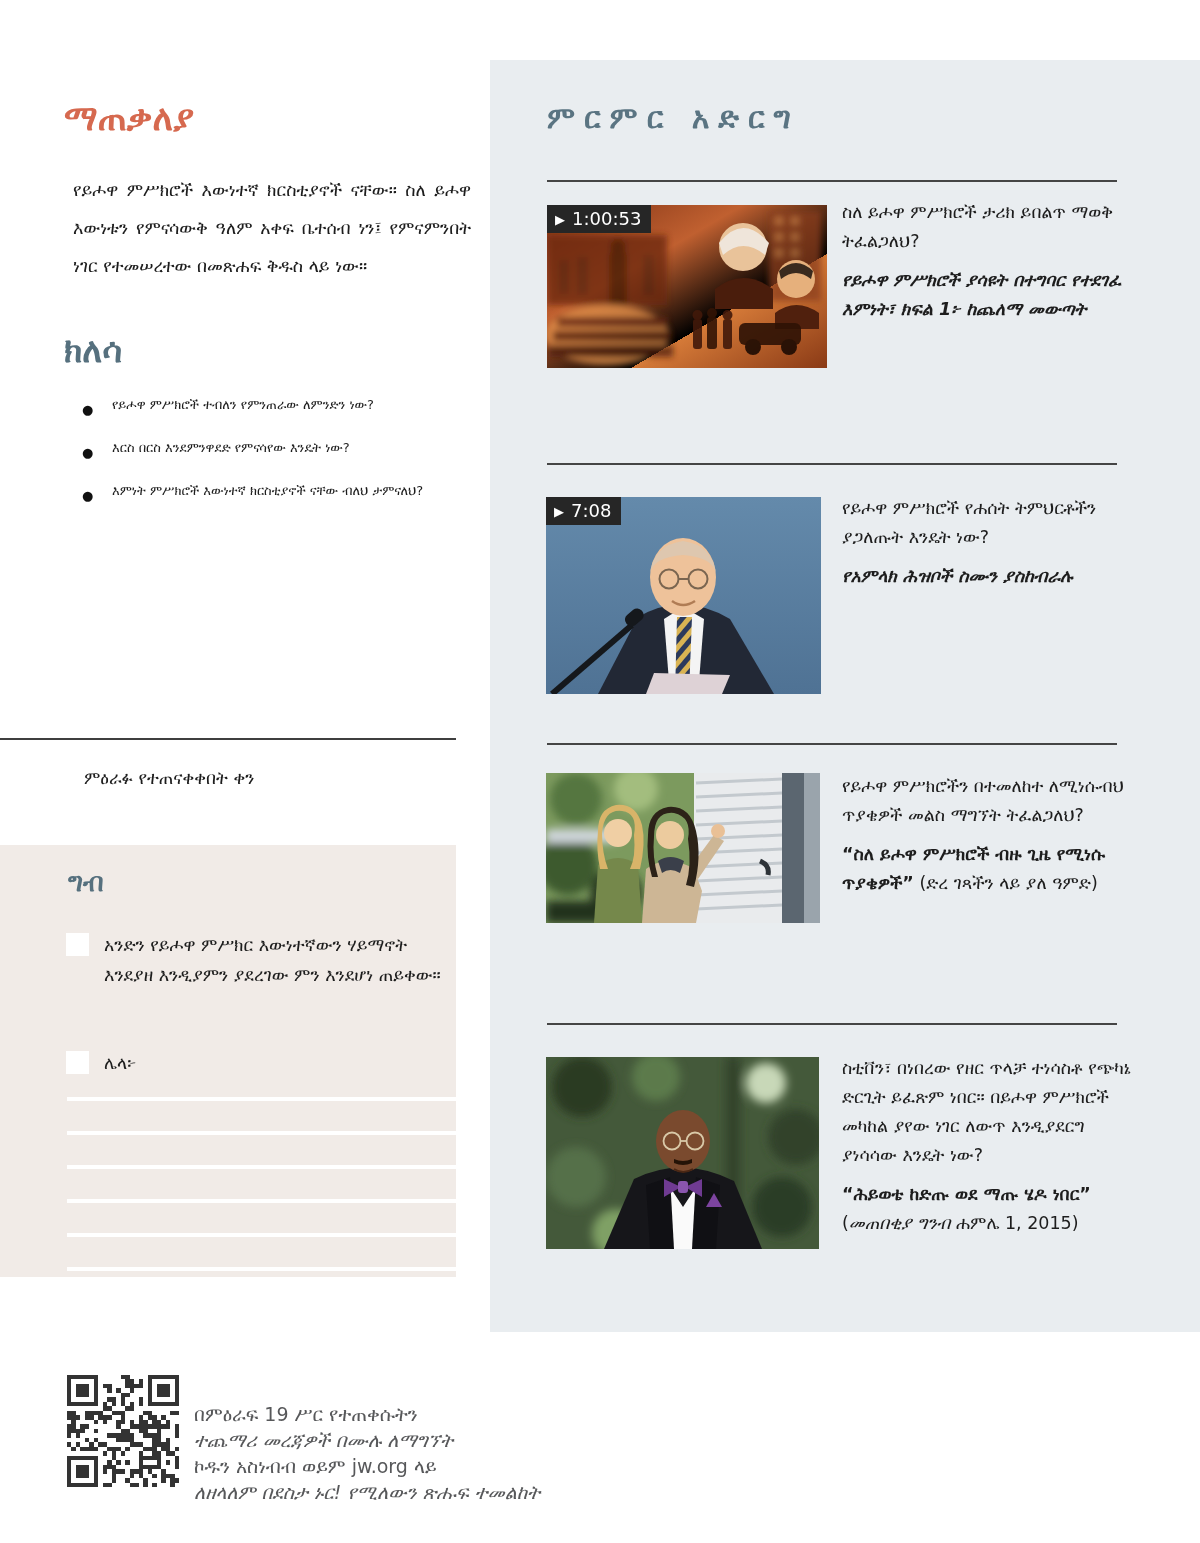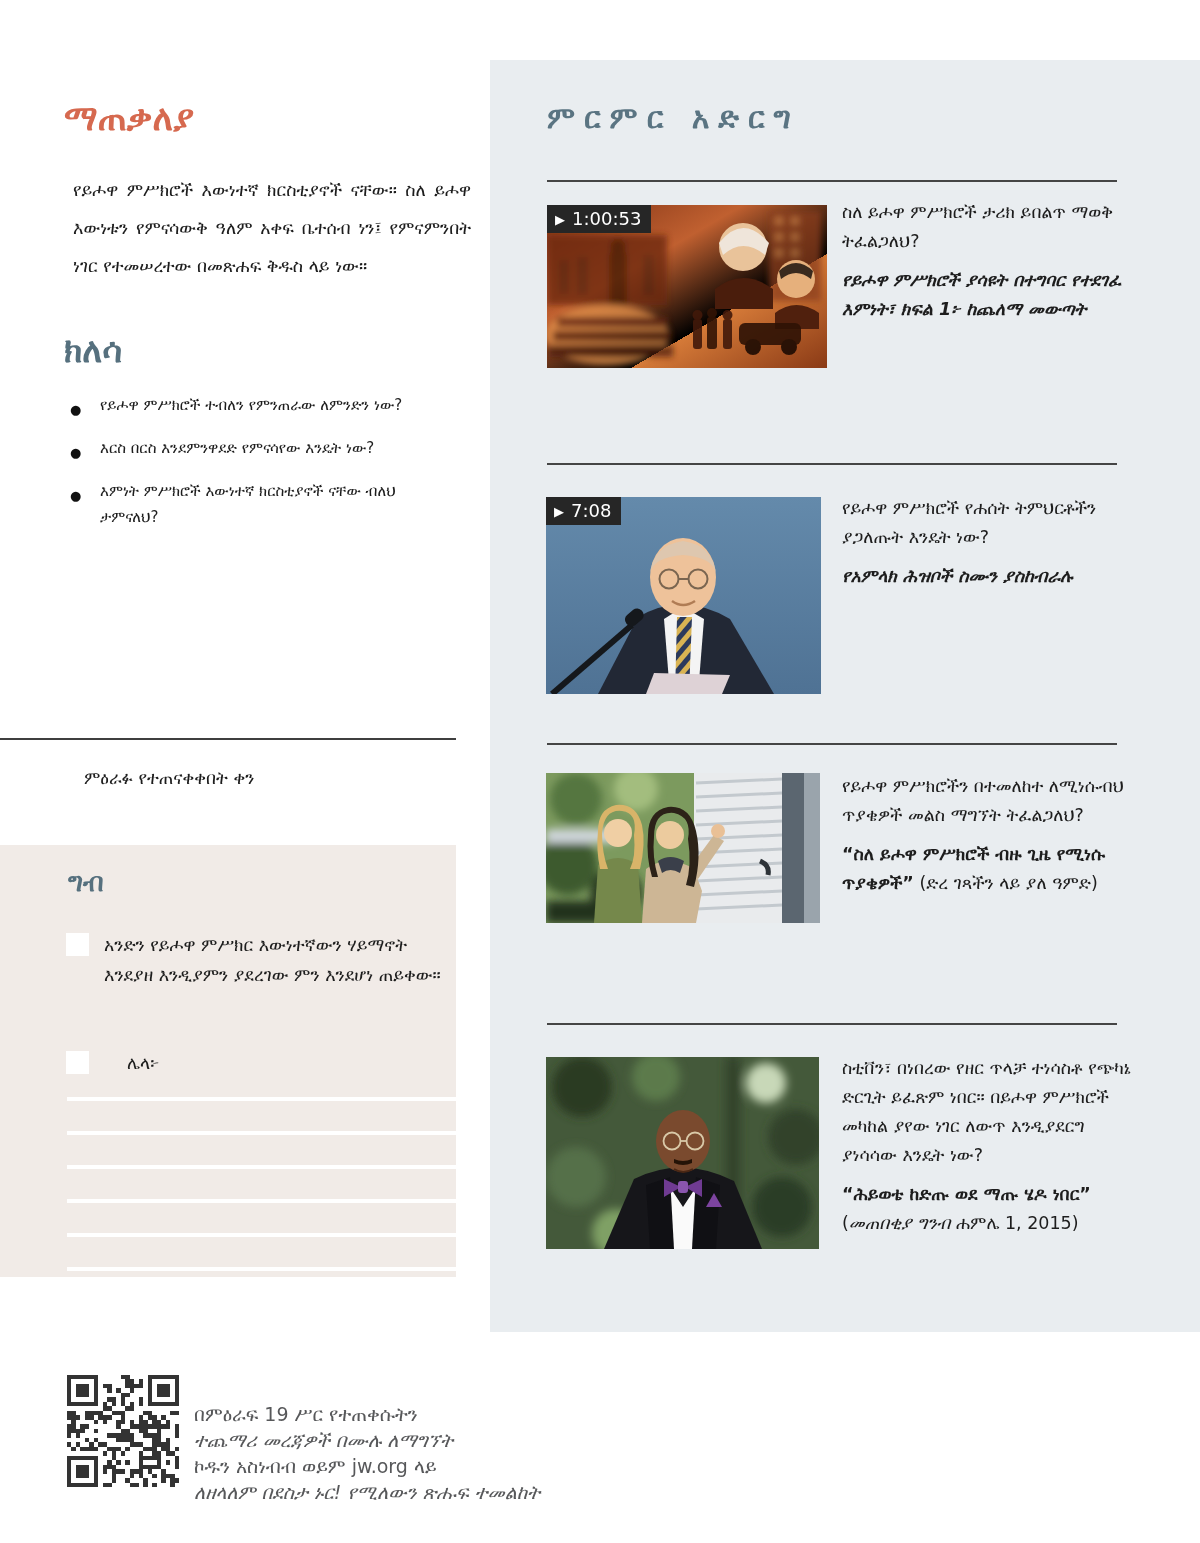--- a/index.html
+++ b/index.html
@@ -13,32 +13,32 @@
   }
   html,body{margin:0;padding:0;background:#ffffff;}
   body{font-family:"DejaVu Sans","Liberation Sans",sans-serif;color:var(--ink);}
   .page{position:relative;width:1200px;height:1543px;background:#fff;overflow:hidden;}
 
   
   .summary-title{position:absolute;left:64px;top:98px;margin:0;font-size:35px;font-weight:bold;color:var(--accent);}
   .summary-text{position:absolute;left:64px;top:162px;width:398px;margin:9px;font-size:17.5px;line-height:38px;text-align:justify;}
   .review-title{position:absolute;left:64px;top:330px;margin:0;font-size:34px;font-weight:bold;color:var(--heading);}
   .review-list{position:absolute;left:96px;top:392px;width:356px;margin:0;padding:0;list-style:none;}
-  .review-list li{position:relative;margin:0 0 17px 4px;font-size:15px;line-height:26px;}
+  .review-list li{position:relative;margin:0 0 17px 16px;font-size:13px;line-height:26px;}
   .review-list li::before{content:"●";position:absolute;left:-30px;top:5px;font-size:13px;color:#111;}
   .left-rule{position:absolute;left:0;top:738px;width:456px;margin:0;border:none;border-top:2px solid var(--rule);}
   .completion-label{position:absolute;left:68px;top:752px;margin:16px;font-size:17.5px;}
 
   .goal-box{position:absolute;left:0;top:845px;width:456px;height:432px;background:var(--goal);}
   .goal-title{position:absolute;left:68px;top:22px;margin:0;font-size:26px;font-weight:bold;color:var(--heading);}
   .check-row{position:absolute;left:66px;}
   .check-row .checkbox{position:absolute;left:0;top:3px;width:23px;height:23px;background:#ffffff;}
   .check-row p{margin:0 0 0 38px;width:340px;font-size:17.5px;line-height:30px;}
   .check-row.first{top:85px;}
-  .check-row.second{top:203px;padding-left:23px;}
+  .check-row.second{top:203px;}
   .writing-line{position:absolute;left:67px;width:389px;height:4px;background:#ffffff;}
 
   .qr-svg{position:absolute;left:67px;top:1375px;width:112px;height:112px;}
   .qr-text{position:absolute;left:194px;top:1401px;width:430px;font-size:19px;line-height:26px;color:var(--muted);}
   .qr-text .qr-line.i{font-style:italic;}
 
   
   .research-panel{position:absolute;left:490px;top:60px;width:710px;height:1272px;background:var(--panel);}
   .research-title{position:absolute;left:57px;top:40px;margin:0;font-size:30px;font-weight:bold;letter-spacing:9px;color:#5a7482;}
   .row-rule{position:absolute;left:57px;width:570px;margin:0;border:none;border-top:2px solid #454545;}

